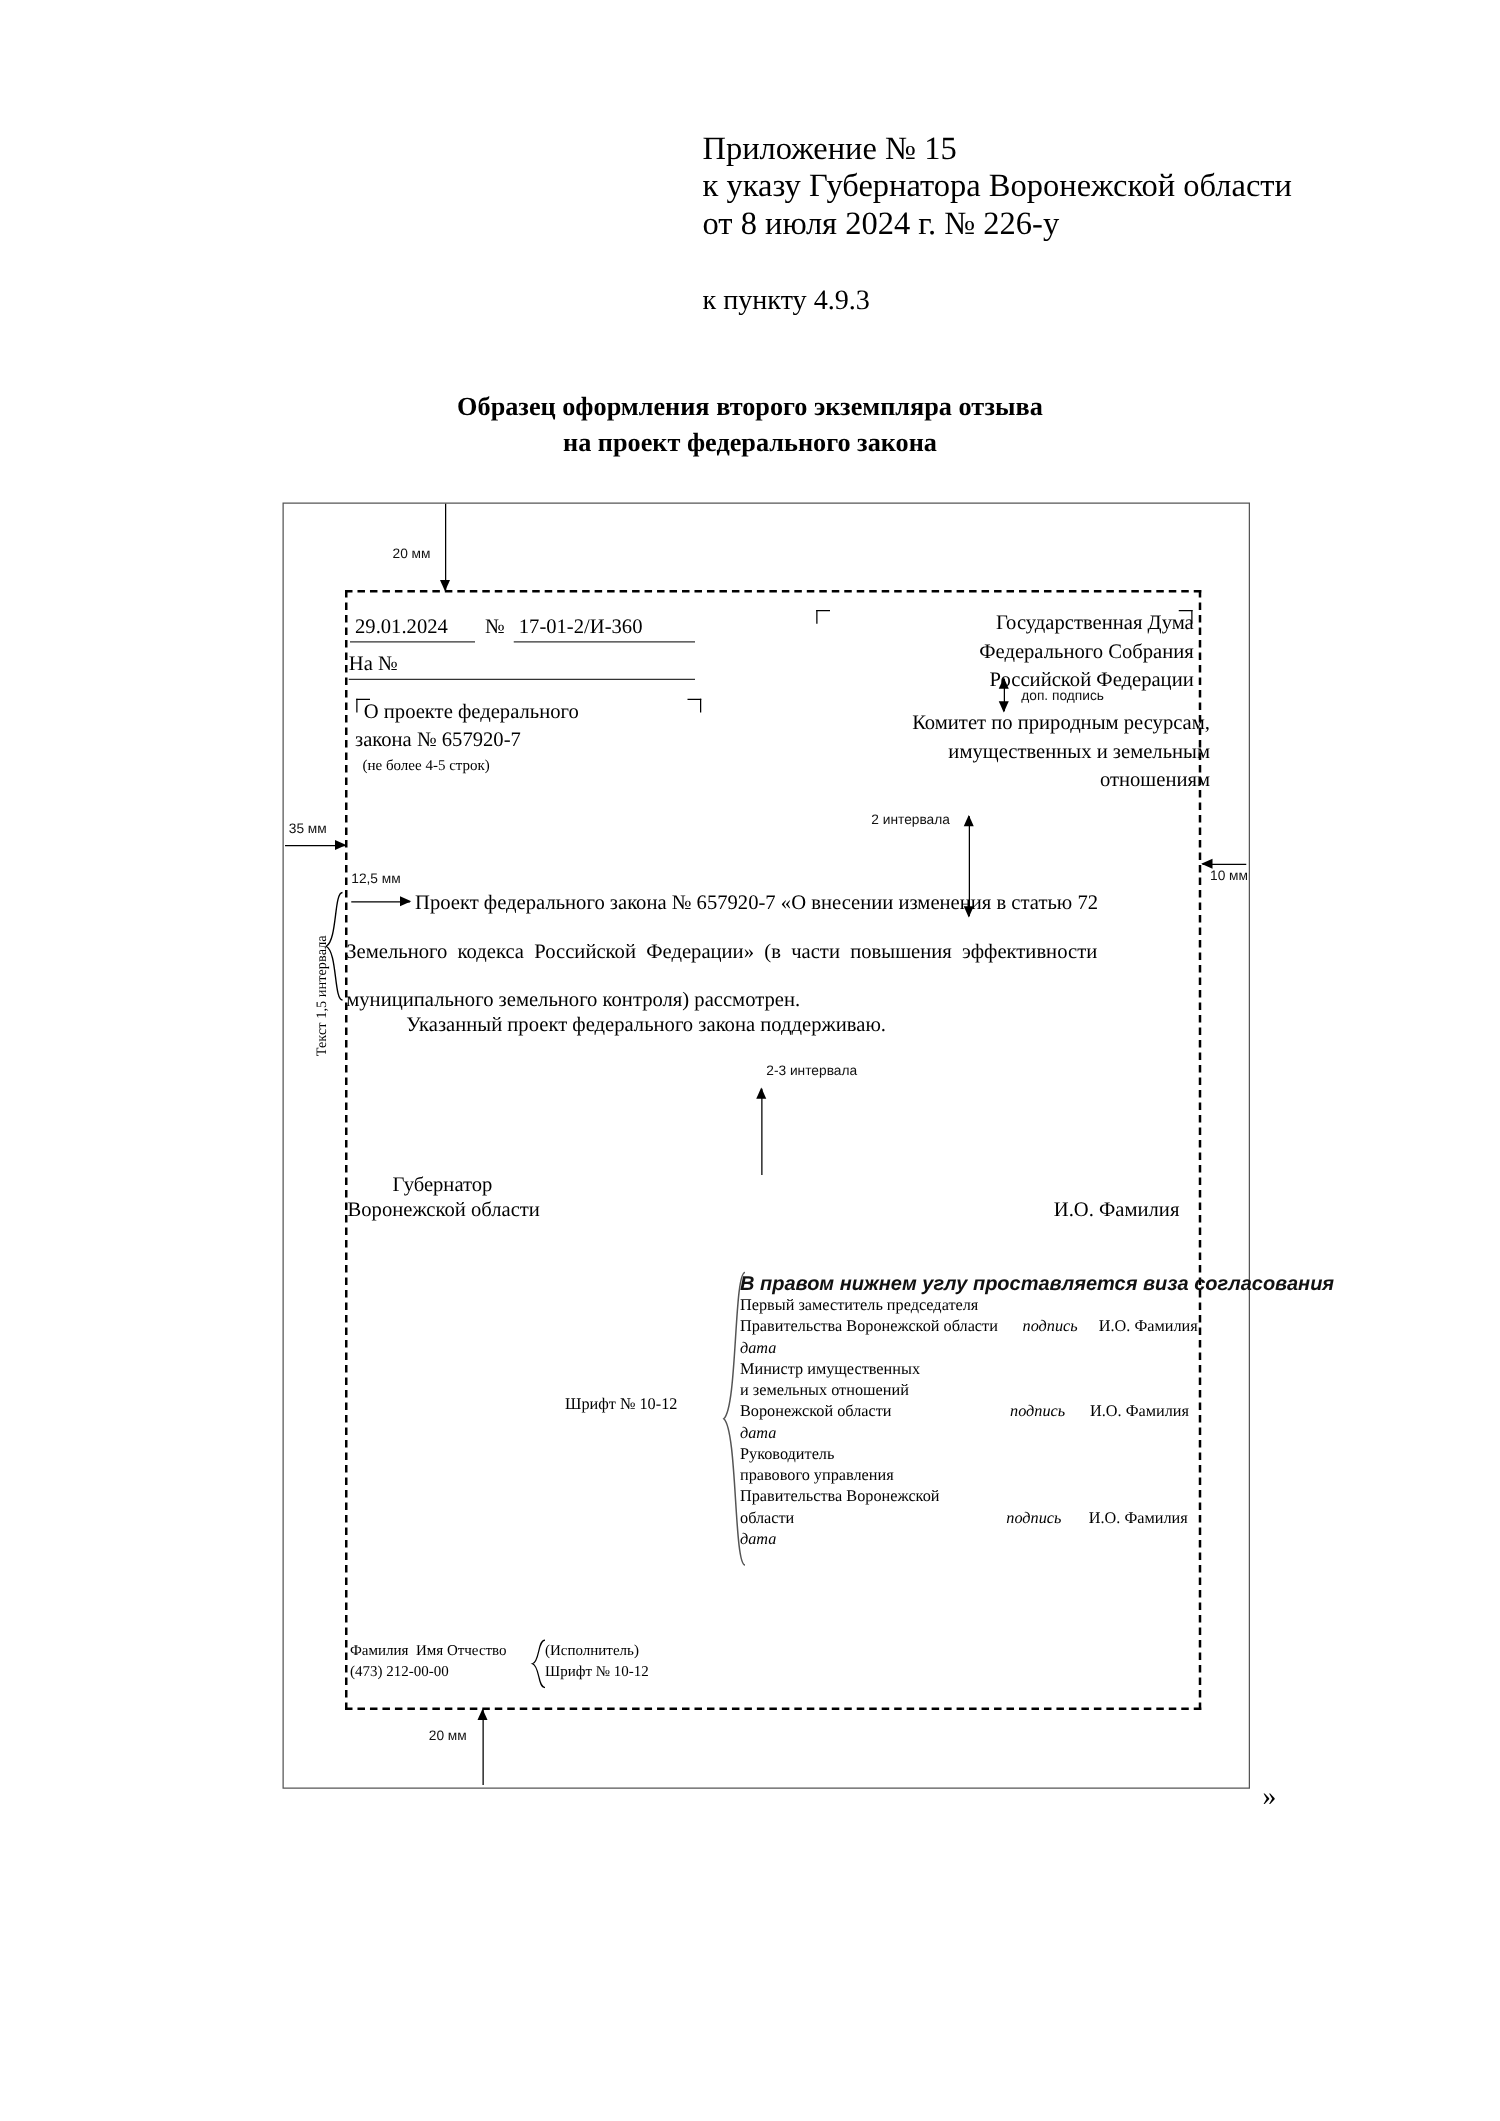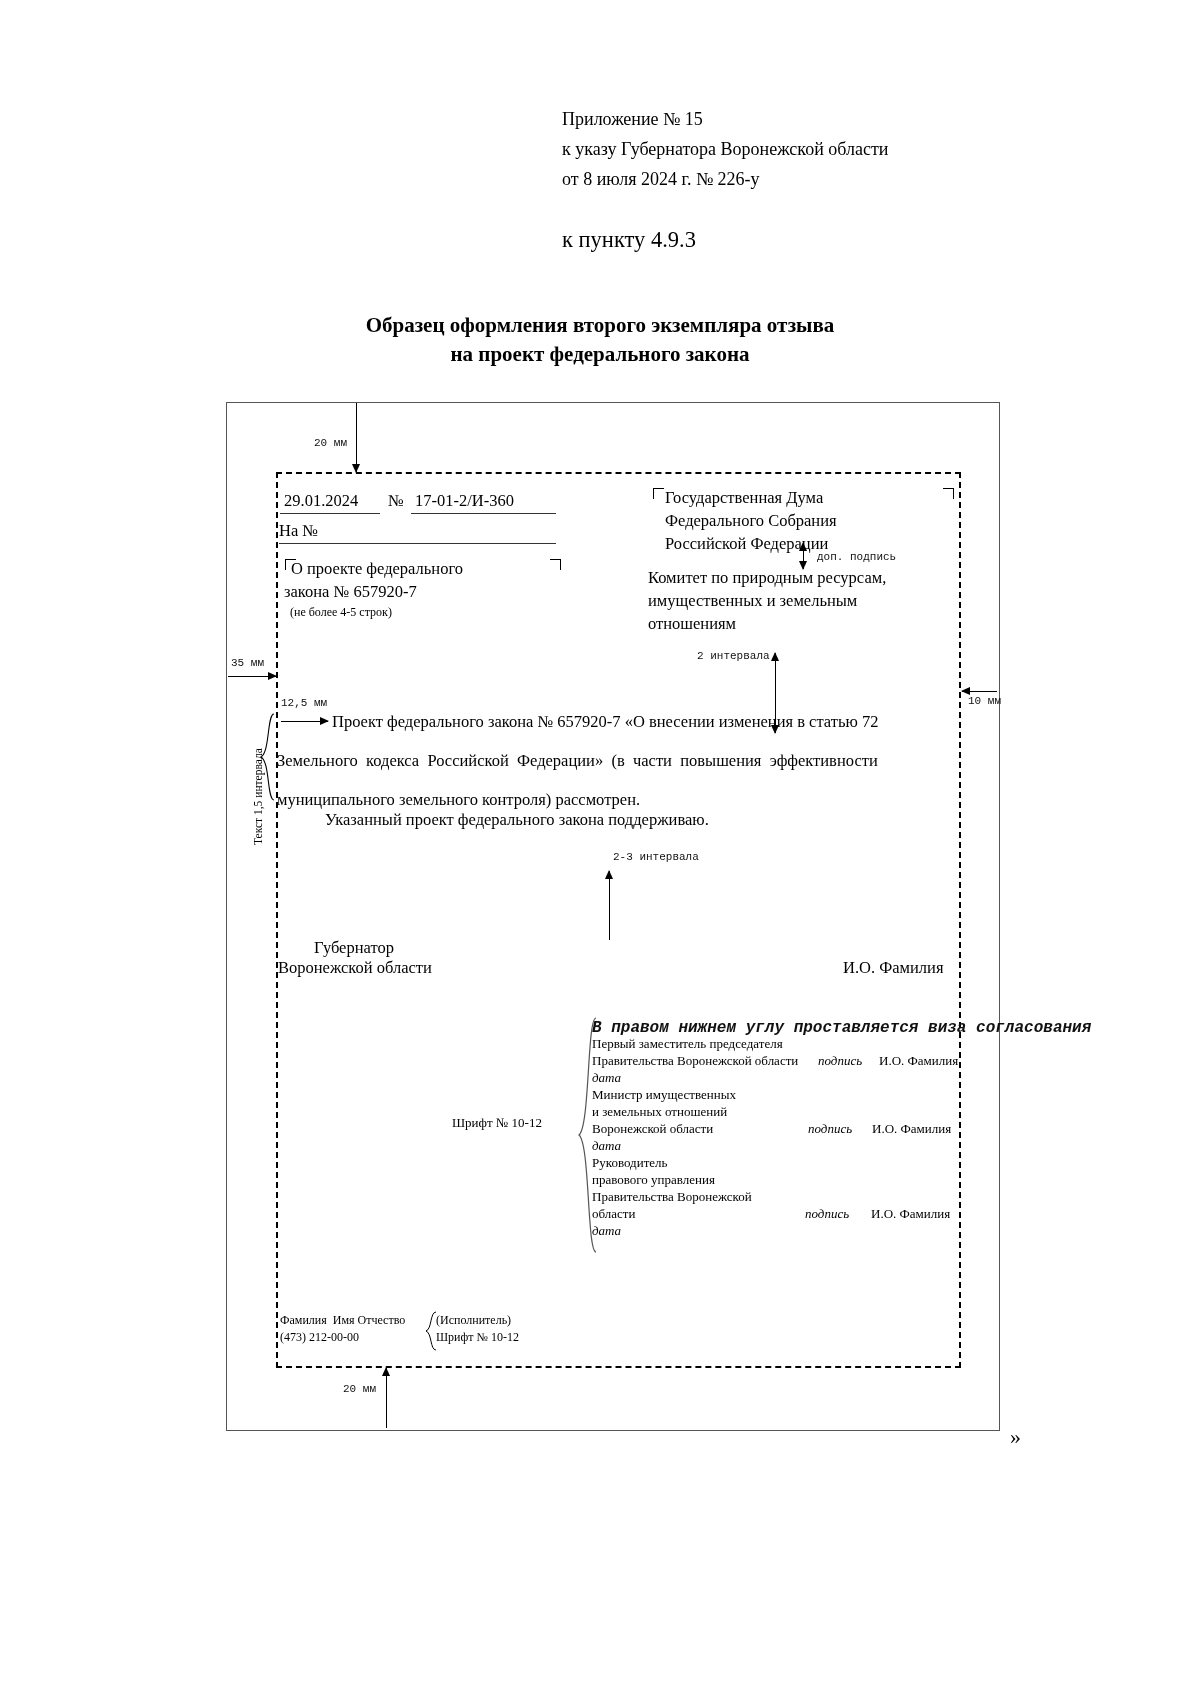--- a/index.html
+++ b/index.html
@@ -5,40 +5,40 @@
   html, body { margin:0; padding:0; background:#fff; }
   body {
     width:1200px; height:1697px; position:relative;
     font-family:"Liberation Serif", "DejaVu Serif", serif;
     color:#000;
   }
   .pg { position:absolute; inset:0; }
 
   
   .hdr { position:absolute; left:562px; top:104px; width:520px;
-         font-size:18px; line-height:30px; }
+         font-size:26px; line-height:30px; }
   .hdr2 { position:absolute; left:562px; top:225px; width:520px;
           font-size:22.5px; line-height:30px; }
   .title { position:absolute; left:180px; top:311px; width:840px;
            text-align:center; font-weight:bold; font-size:21px;
            line-height:29px; }
 
   
   .frame { position:absolute; left:226px; top:402px;
            width:772px; height:1027px;
            border:1px solid #555; }
 
   
   .dashed { position:absolute; left:276px; top:472px;
             width:685px; height:896px;
             border:2px dashed #000; box-sizing:border-box; }
 
   
   .t { position:absolute; white-space:pre; }
-  .ann { font-size:11px; color:#111; font-family:Liberation Mono, monospace; }
+  .ann { font-size:11px; color:#111; font-family:Liberation Sans, sans-serif; }
   .body-t { font-size:16.5px; }
   .small { font-size:13px; }
   .smaller { font-size:12px; }
 
   
   .vline { position:absolute; width:1px; background:#000; }
   .hline { position:absolute; height:1px; background:#000; }
   .rule  { position:absolute; height:1px; background:#333; }
 
   .arrow-d::after{ content:""; position:absolute; left:-4px; bottom:-1px;
@@ -56,21 +56,21 @@
 
   
   .corner { position:absolute; width:10px; height:10px; }
   .corner.tl { border-left:1px solid #000; border-top:1px solid #000; }
   .corner.tr { border-right:1px solid #000; border-top:1px solid #000; }
 
   .vert-label { position:absolute; transform:rotate(-90deg);
                 transform-origin:left top; font-size:11.5px; white-space:nowrap; }
 
   .brace { position:absolute; font-size:0; }
-  .ctr { text-align:left; }
+  .ctr { text-align:right; }
   .ital { font-style:italic; }
   .bi { font-style:italic; font-weight:bold; }
   .closequote { position:absolute; left:1010px; top:1424px; font-size:22px; }
 </style>
 </head>
 <body>
 
 <div class="pg">
 
   <div class="hdr">

